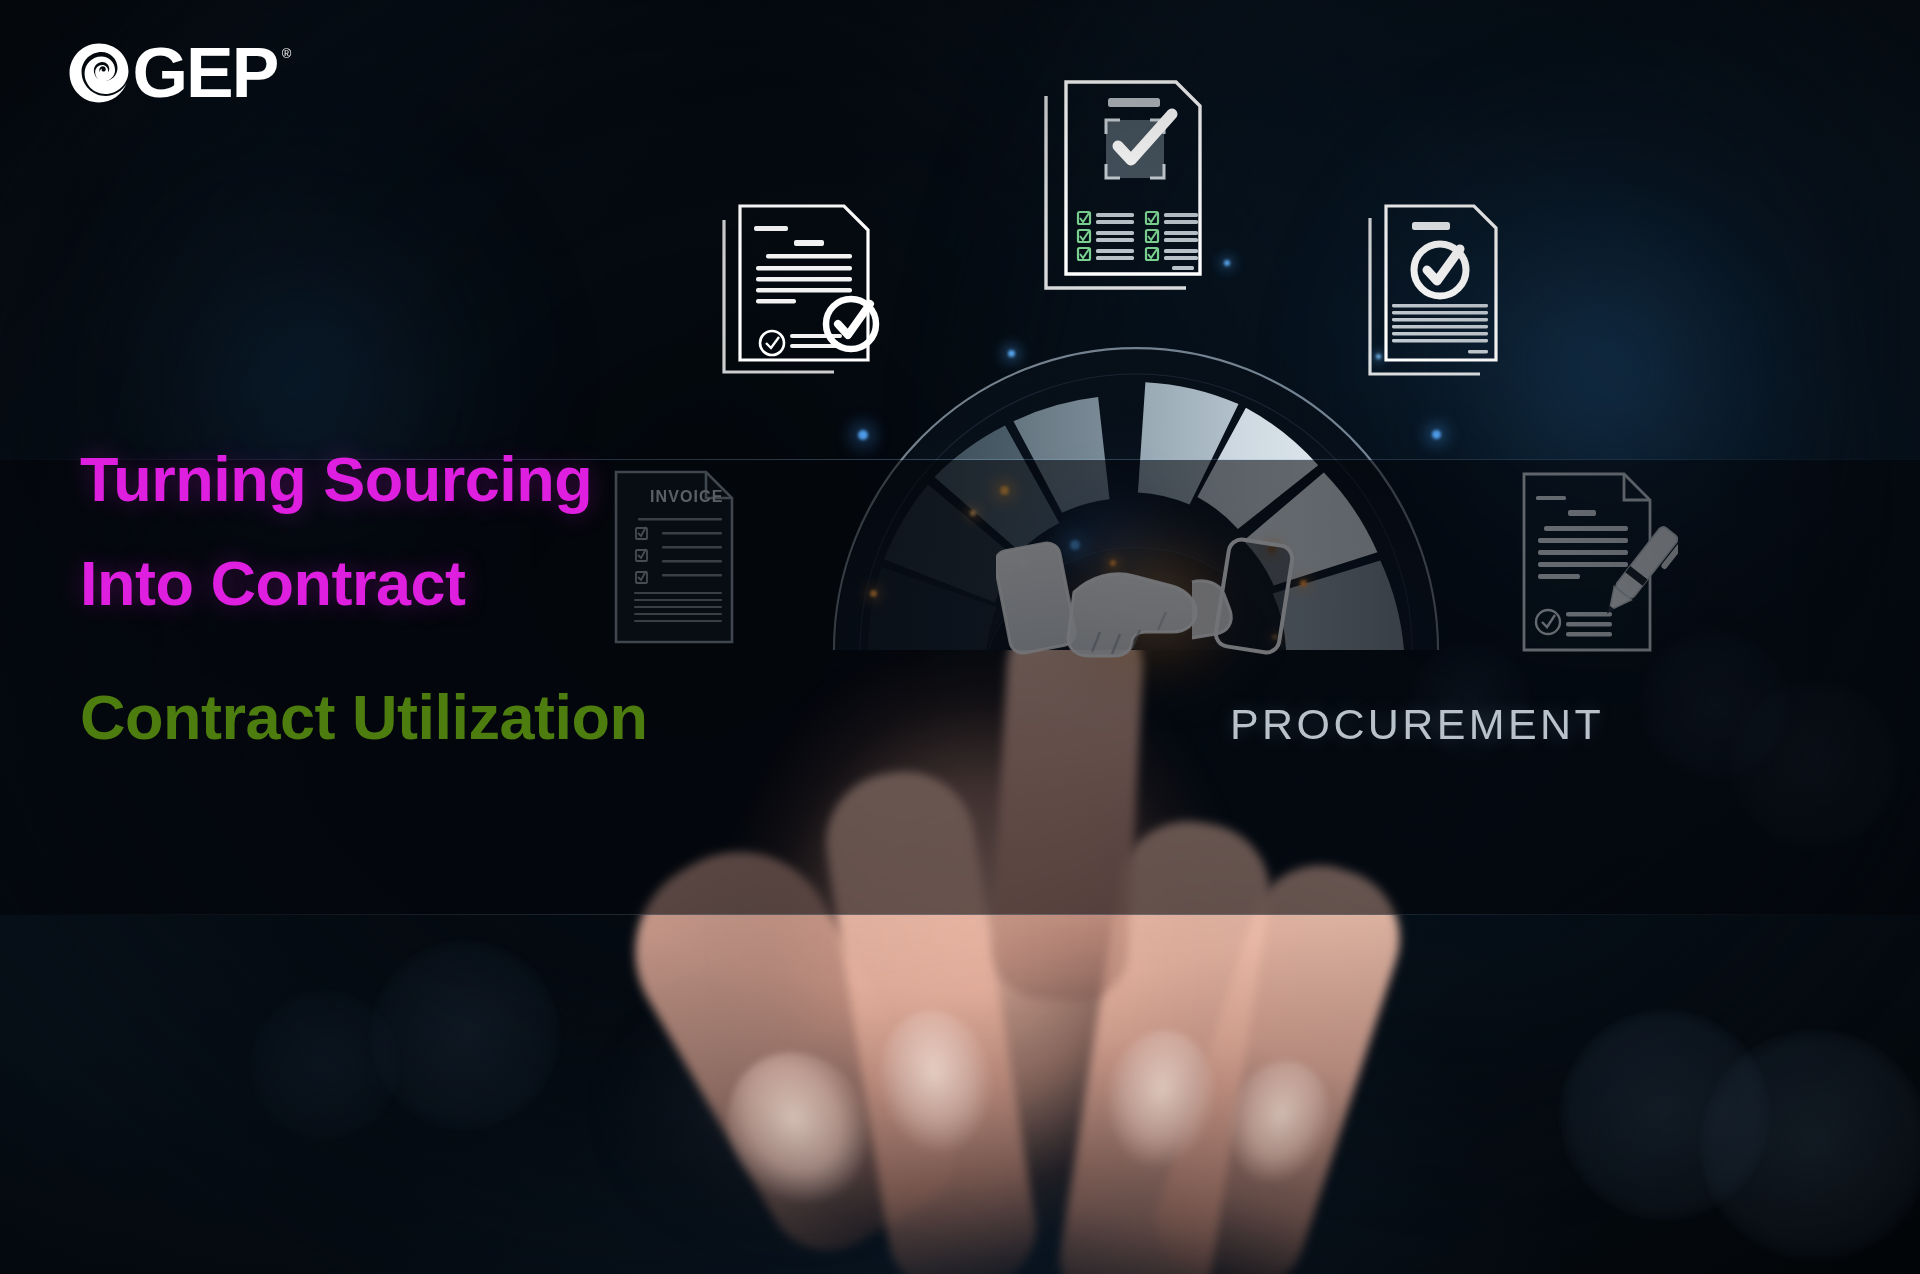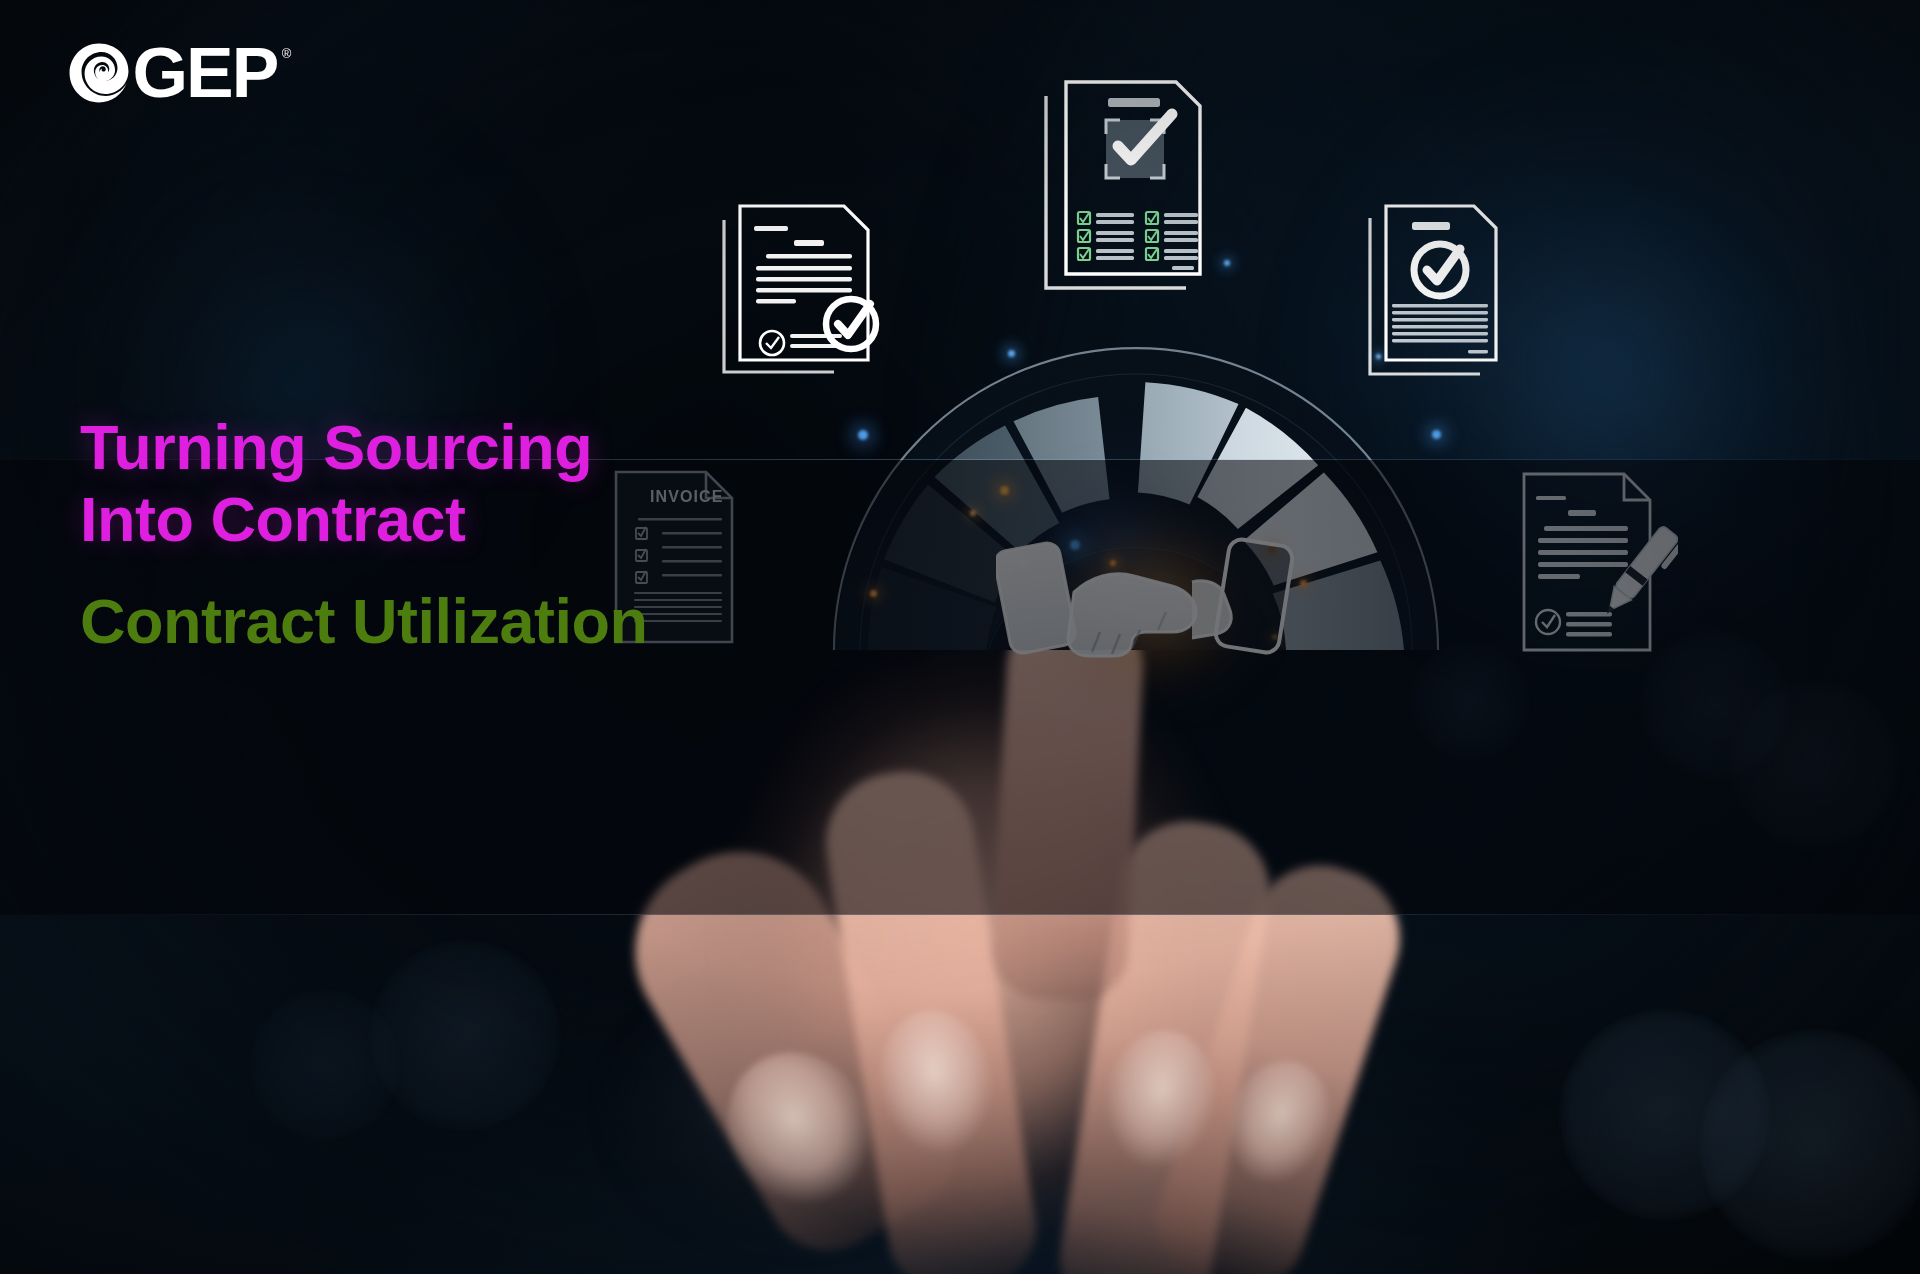--- a/index.html
+++ b/index.html
@@ -174,20 +174,21 @@
     position:absolute; left:80px; top:412px; z-index:42;
     width:760px;
   }
   .h-line{
     font-family:"Liberation Sans", sans-serif;
     font-weight:700;
     font-size:63px;
     line-height:1.14;
     letter-spacing:-0.5px;
     white-space:nowrap;
+    margin-top:32px;
   }
   .h-line.magenta{ color:#df1fdf; text-shadow:0 0 26px rgba(223,31,223,.30); }
   .h-line.white{ color:#4d7c0f; }
   .h-sub-gap{ height:30px; }
 
   
   .procurement{
     position:absolute; left:1230px; top:700px; z-index:41;
     font-family:"Liberation Sans", sans-serif;
     font-weight:400;
@@ -517,14 +518,15 @@
     <span class="logo-reg">®</span>
   </div>
 
   <div class="headline">
     <div class="h-line magenta">Turning Sourcing</div>
     <div class="h-line magenta">Into Contract</div>
     <div class="h-sub-gap"></div>
     <div class="h-line white">Contract Utilization</div>
   </div>
 
+  <div class="procurement">PROCUREMENT</div>
 
 </div>
 
 </body></html>

